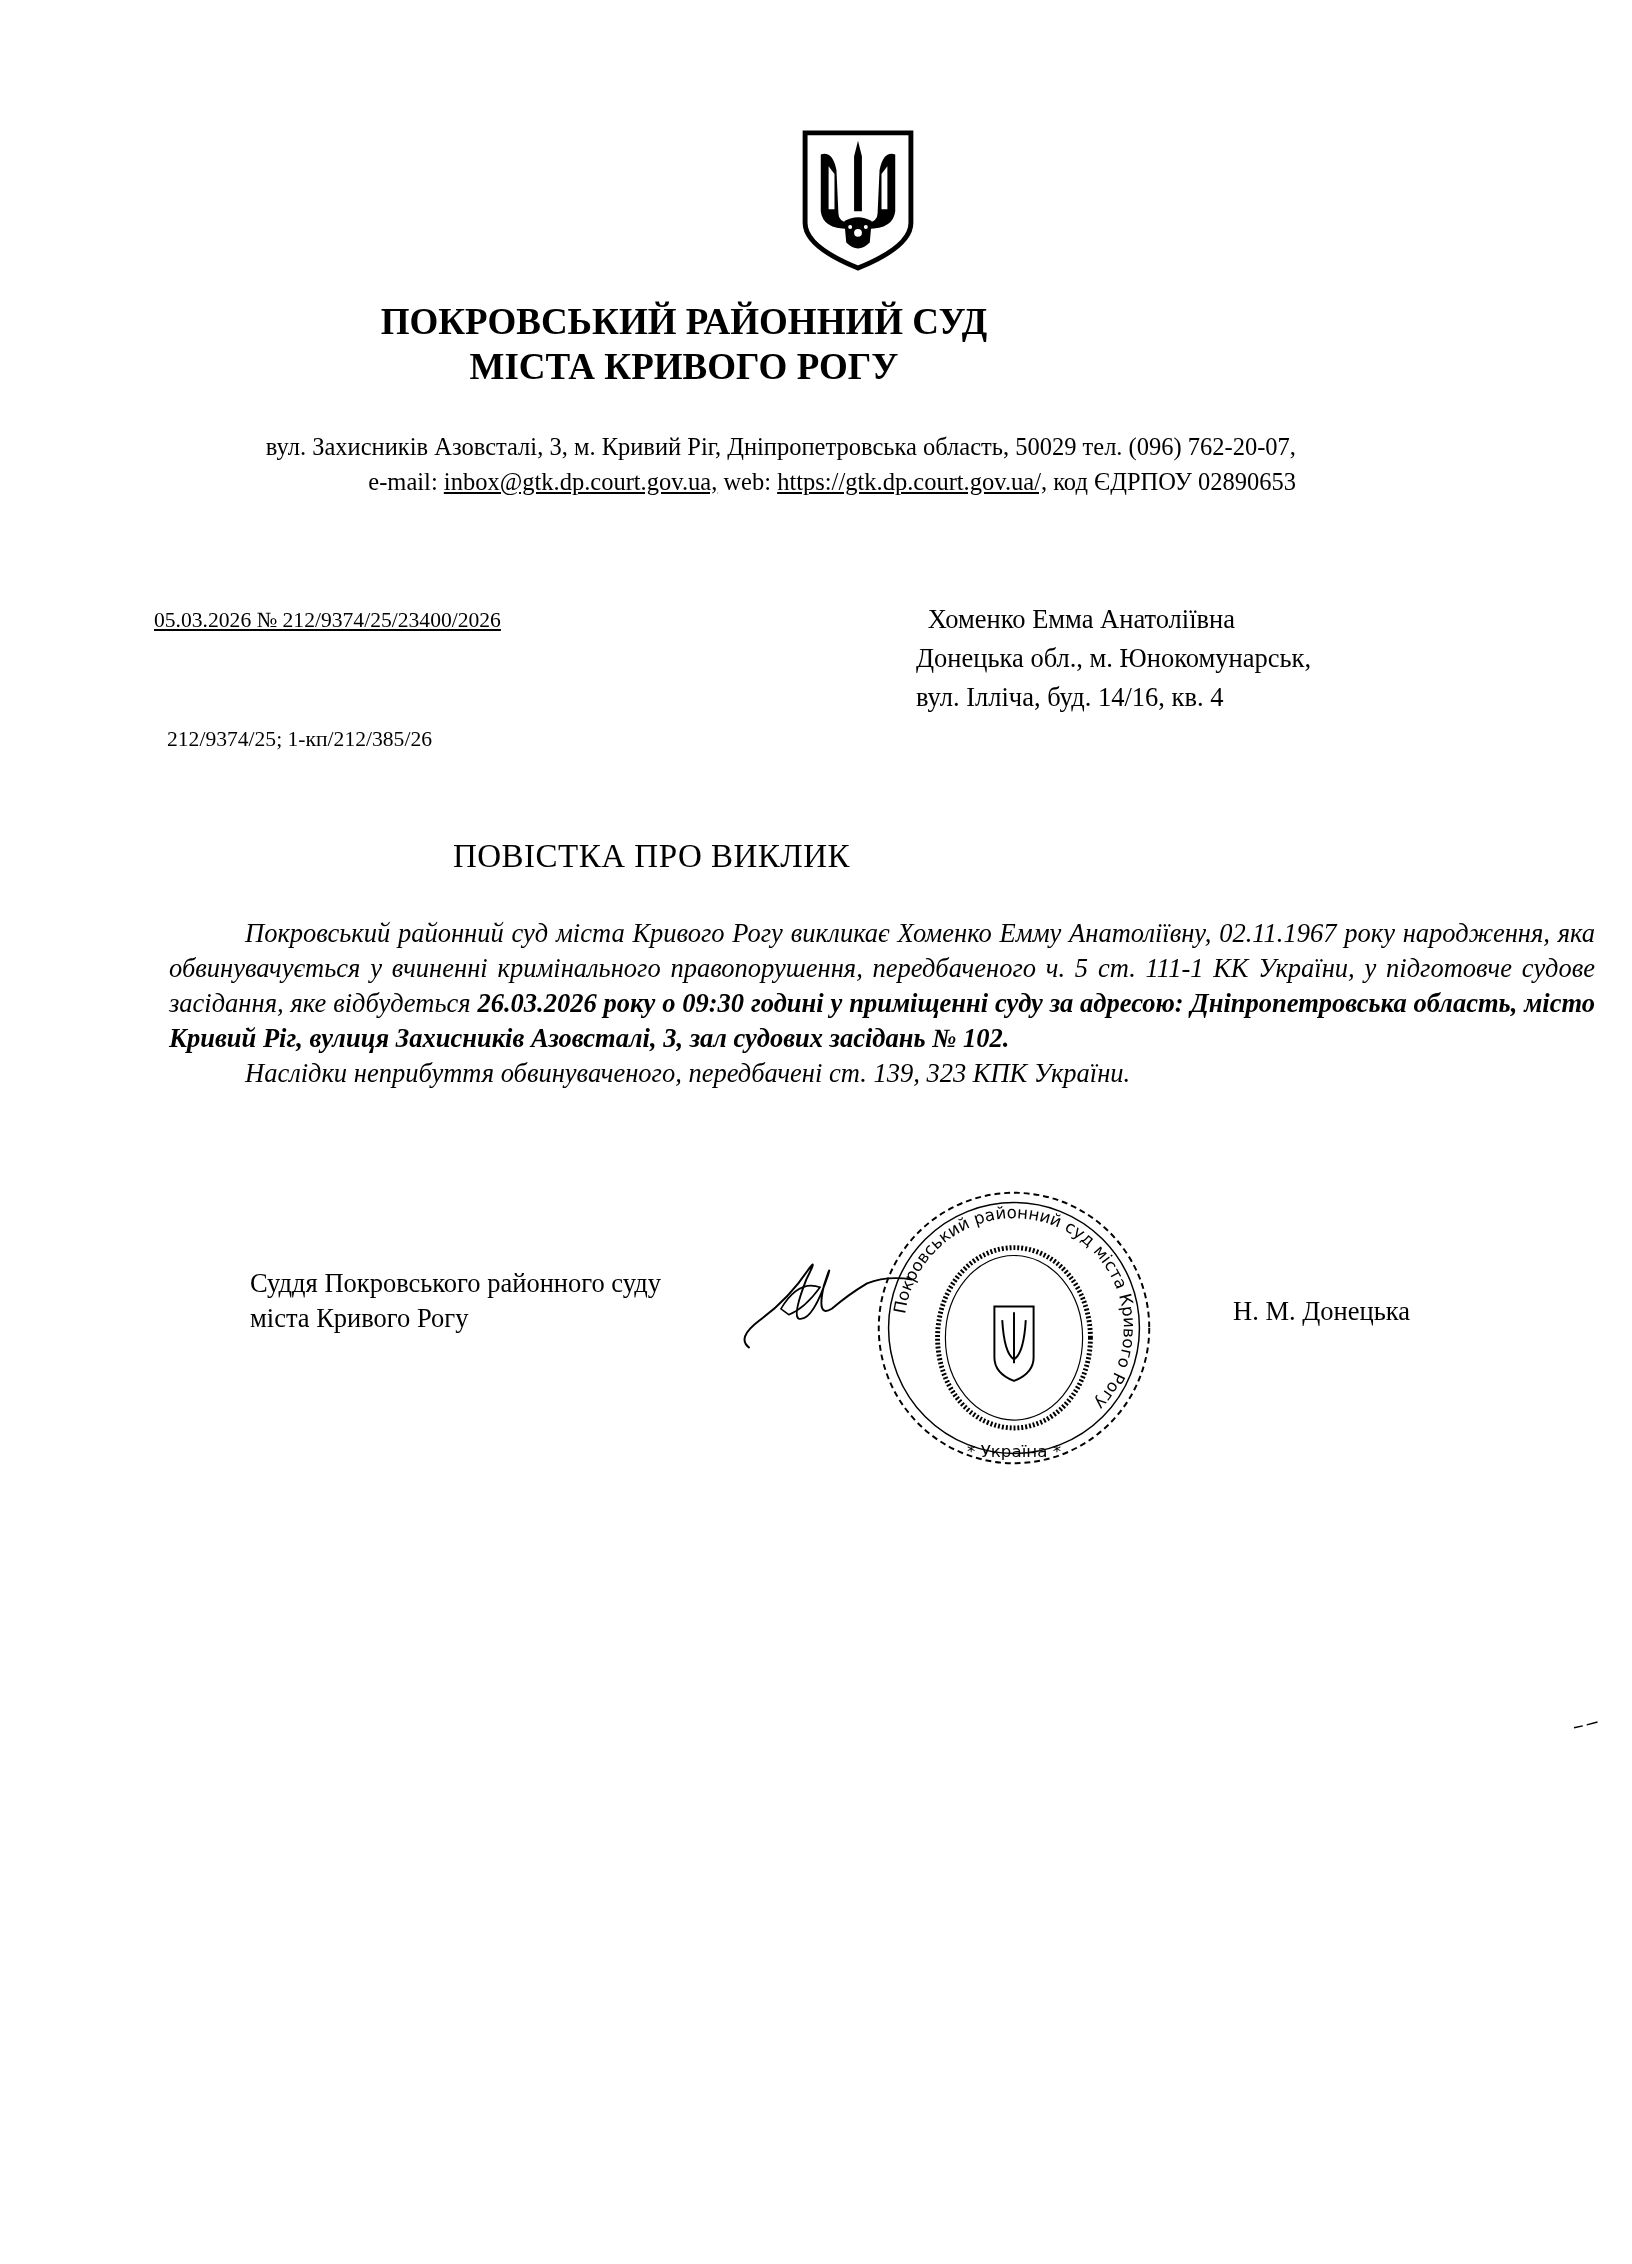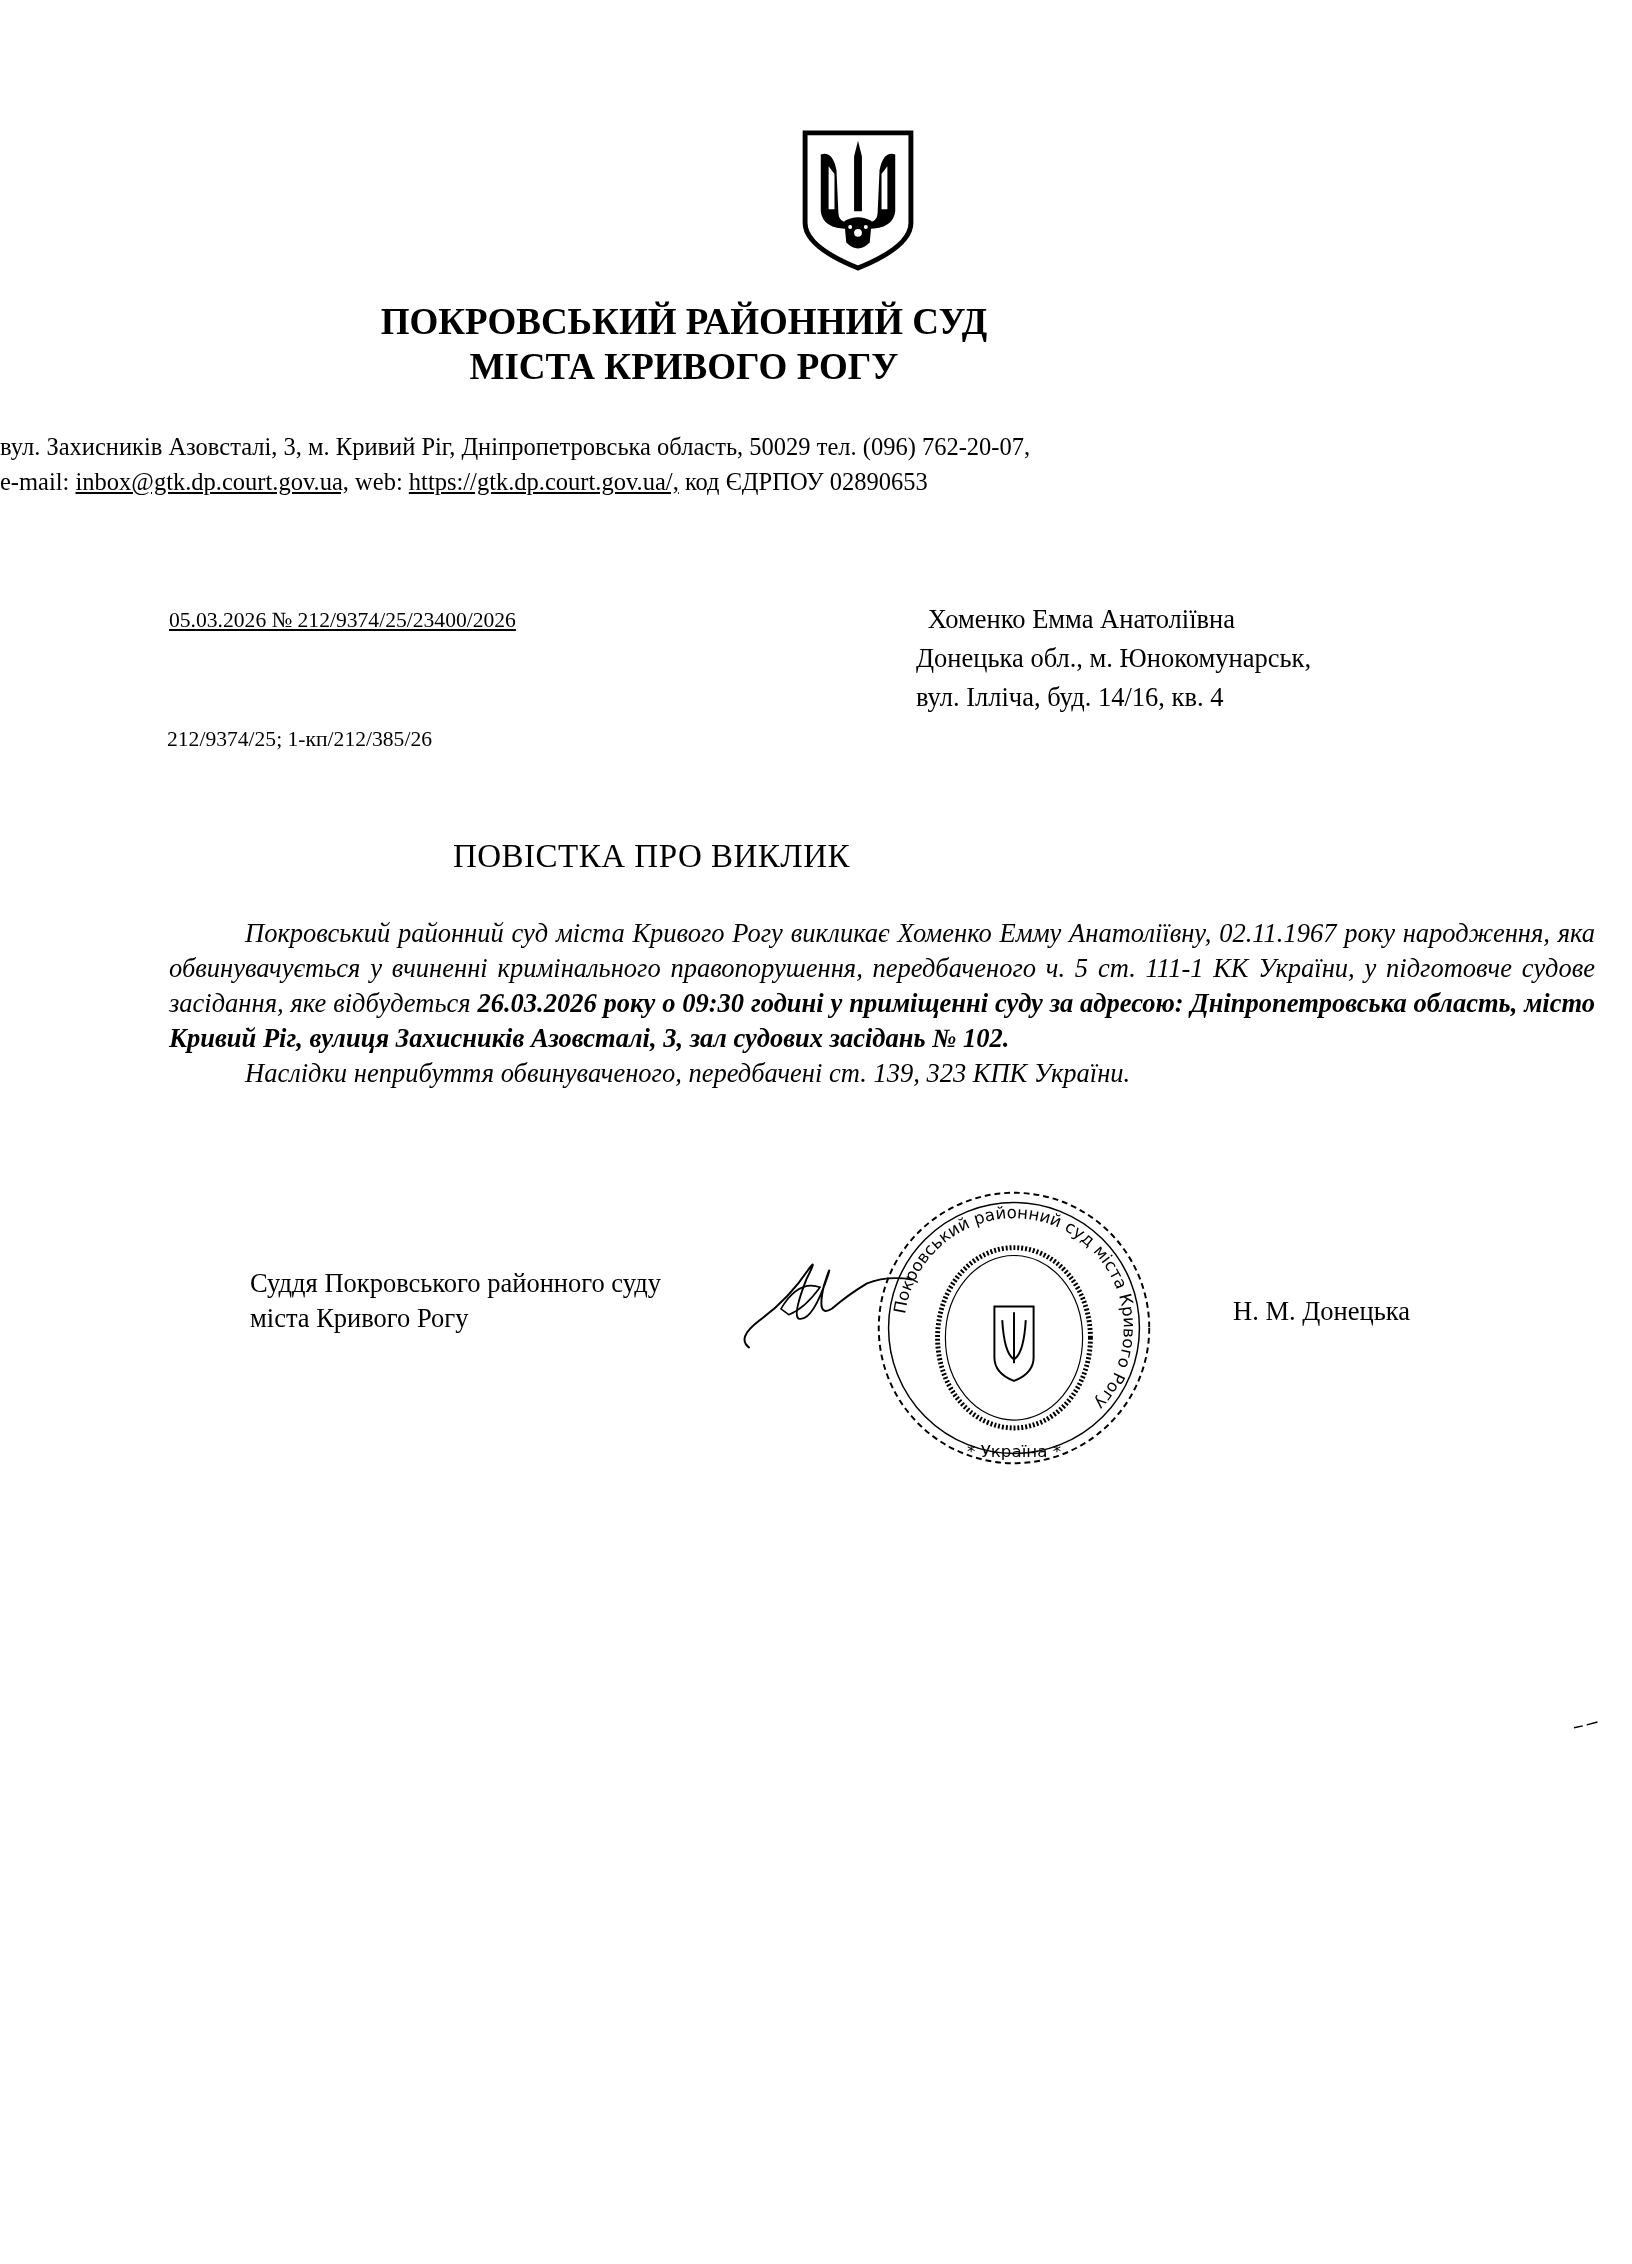--- a/index.html
+++ b/index.html
@@ -7,25 +7,25 @@
     width: 1633px; height: 2264px; position: relative; overflow: hidden;
     font-family: "Liberation Serif", "DejaVu Serif", serif; color: #000;
   }
   .abs { position: absolute; }
   .crest { left: 799px; top: 127px; width: 118px; height: 145px; }
   .court-name {
     left: 0; width: 1368px; text-align: center; top: 299px;
     font-weight: bold; font-size: 37px; line-height: 45px;
   }
   .contacts {
-    left: 0; width: 1296px; text-align: left; top: 429px;
+    left: 0; width: 1296px; text-align: right; top: 429px;
     font-size: 24.5px; line-height: 35px;
   }
   .contacts u { text-decoration: underline; }
-  .ref-line { left: 169px; top: 608px; font-size: 21.6px; text-decoration: underline; }
+  .ref-line { left: 154px; top: 608px; font-size: 21.6px; text-decoration: underline; }
   .case-nums { left: 167px; top: 727px; font-size: 21.6px; }
   .recipient { left: 916px; top: 600px; font-size: 26.5px; line-height: 39px; }
   .recipient div:first-child { padding-left: 11.8px; }
   .doc-title {
     left: 0; width: 1303px; text-align: center; top: 838px;
     font-size: 33px; letter-spacing: 0.5px;
   }
   .body-text {
     left: 169px; width: 1426px; top: 916px;
     font-size: 26.5px; line-height: 35px; text-align: justify;

